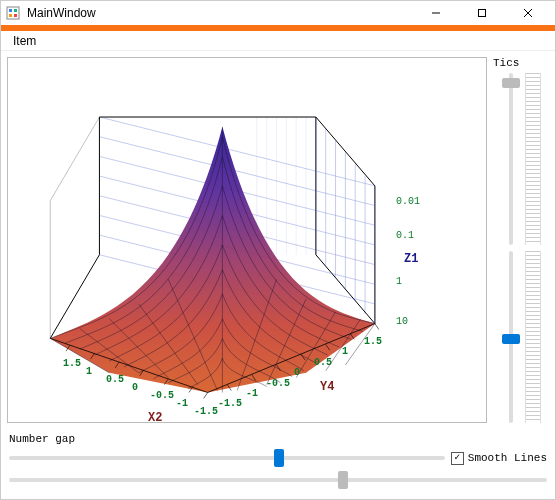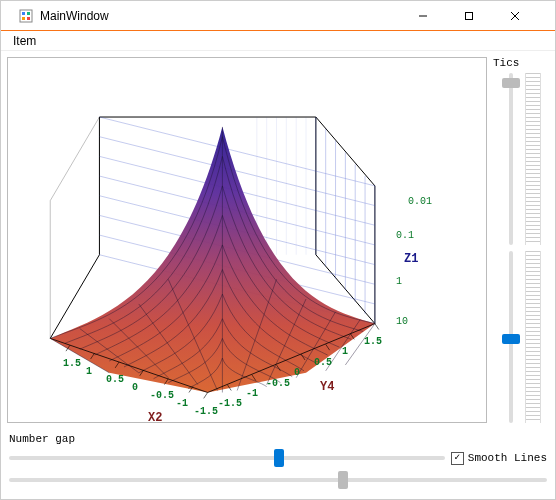--- a/index.html
+++ b/index.html
@@ -9,23 +9,23 @@
     background: #fff;
     width: 556px;
     height: 500px;
     overflow: hidden;
     border: 1px solid #ccc;
   }
   .titlebar {
     height: 30px;
     display: flex;
     align-items: center;
-    padding: 0 17px;
+    padding: 0 4px;
     background: #fff;
-    border-bottom: 1px solid #f97316;
+    border-bottom: 6px solid #f97316;
   }
   .titlebar .icon {
     width: 16px; height: 16px;
     display: inline-flex; align-items: center; justify-content: center;
     margin-right: 6px;
   }
   .titlebar .title { flex: 0 0 auto; font-size: 12px; color: #000; }
   .titlebar .spacer { flex: 1; }
   .winbtn {
     width: 46px; height: 30px;
@@ -334,21 +334,21 @@
     
     <span class="ticklabel" style="left:210px; top:340px">-1.5</span>
     <span class="ticklabel" style="left:238px; top:330px">-1</span>
     <span class="ticklabel" style="left:258px; top:320px">-0.5</span>
     <span class="ticklabel" style="left:286px; top:309px">0</span>
     <span class="ticklabel" style="left:306px; top:299px">0.5</span>
     <span class="ticklabel" style="left:334px; top:288px">1</span>
     <span class="ticklabel" style="left:356px; top:278px">1.5</span>
 
     
-    <span class="zticklabel" style="left:400px; top:138px">0.01</span>
+    <span class="zticklabel" style="left:388px; top:138px">0.01</span>
     <span class="zticklabel" style="left:388px; top:172px">0.1</span>
     <span class="zticklabel" style="left:388px; top:218px">1</span>
     <span class="zticklabel" style="left:388px; top:258px">10</span>
   </div>
 
   <div class="sidepanel">
     <div class="tics-label">Tics</div>
     <div class="slider-row">
       <div class="vslider">
         <div class="track"></div>

